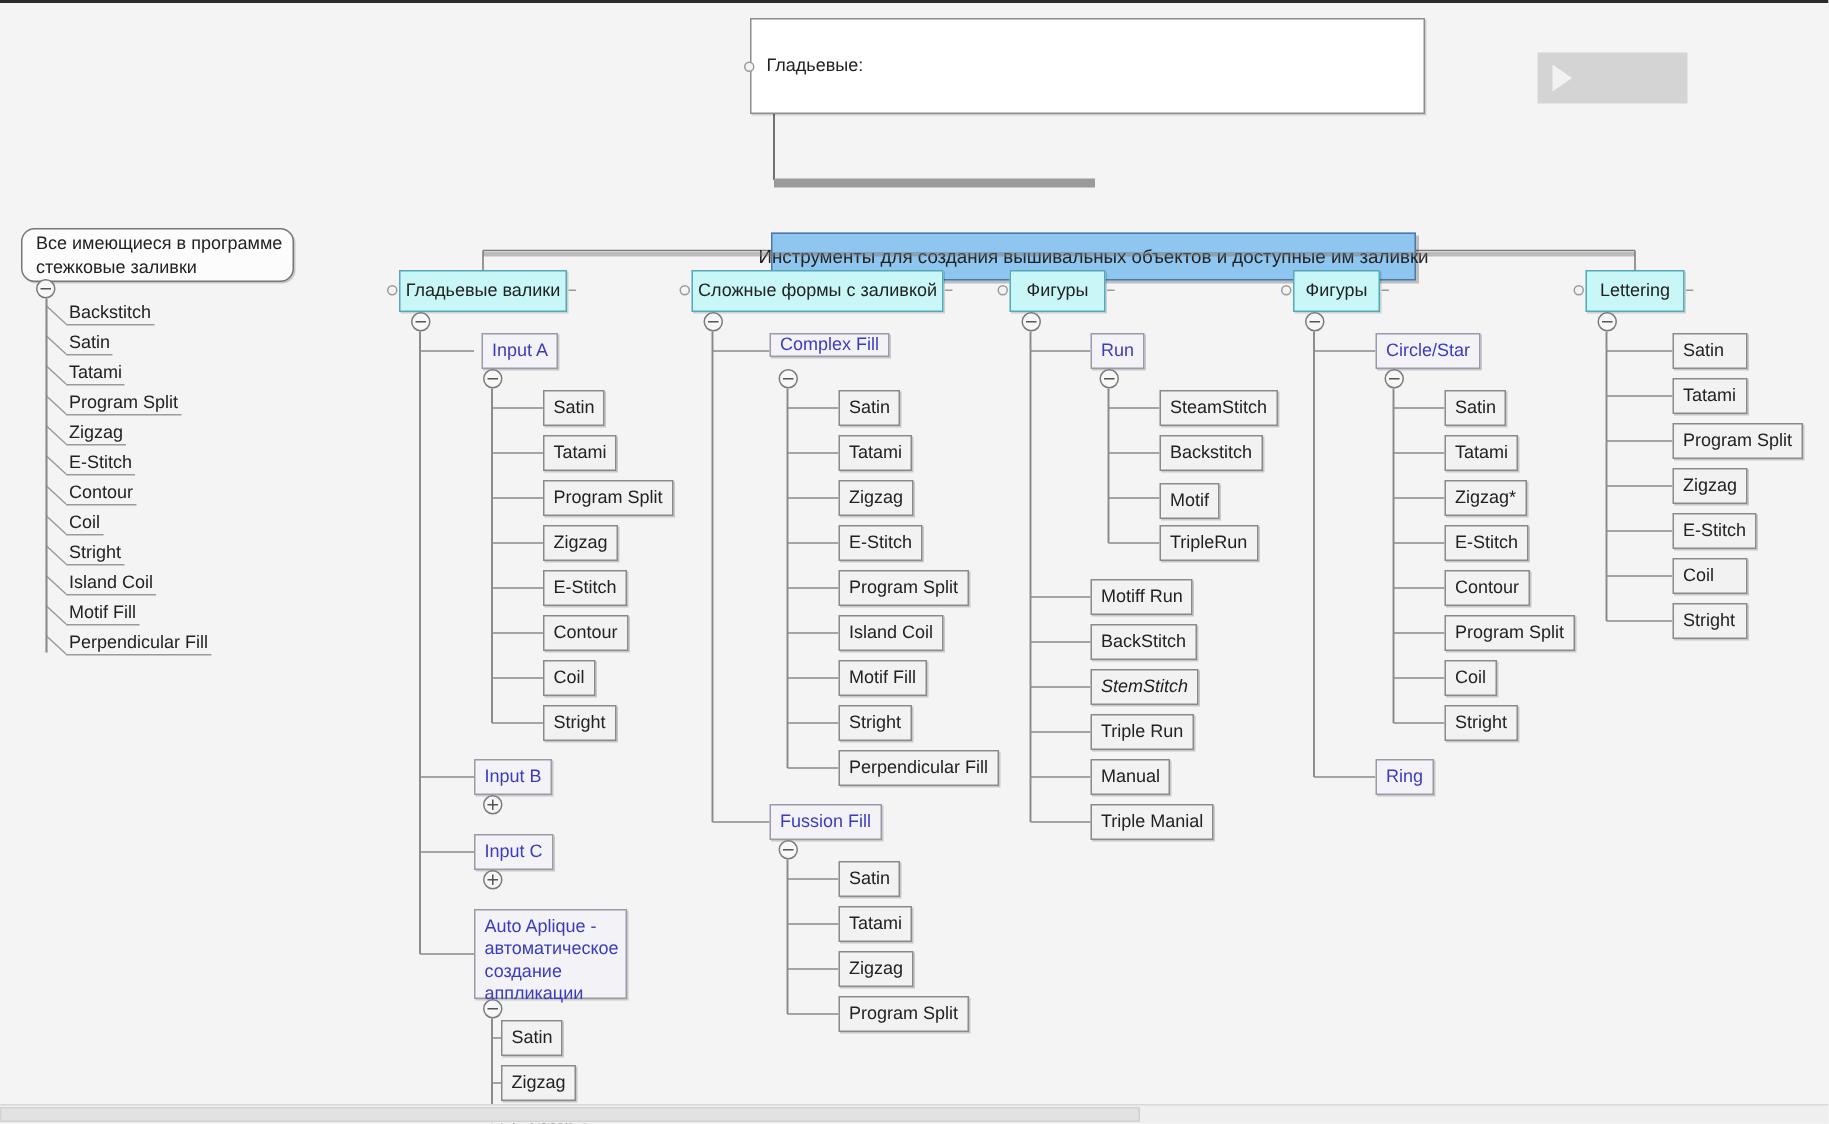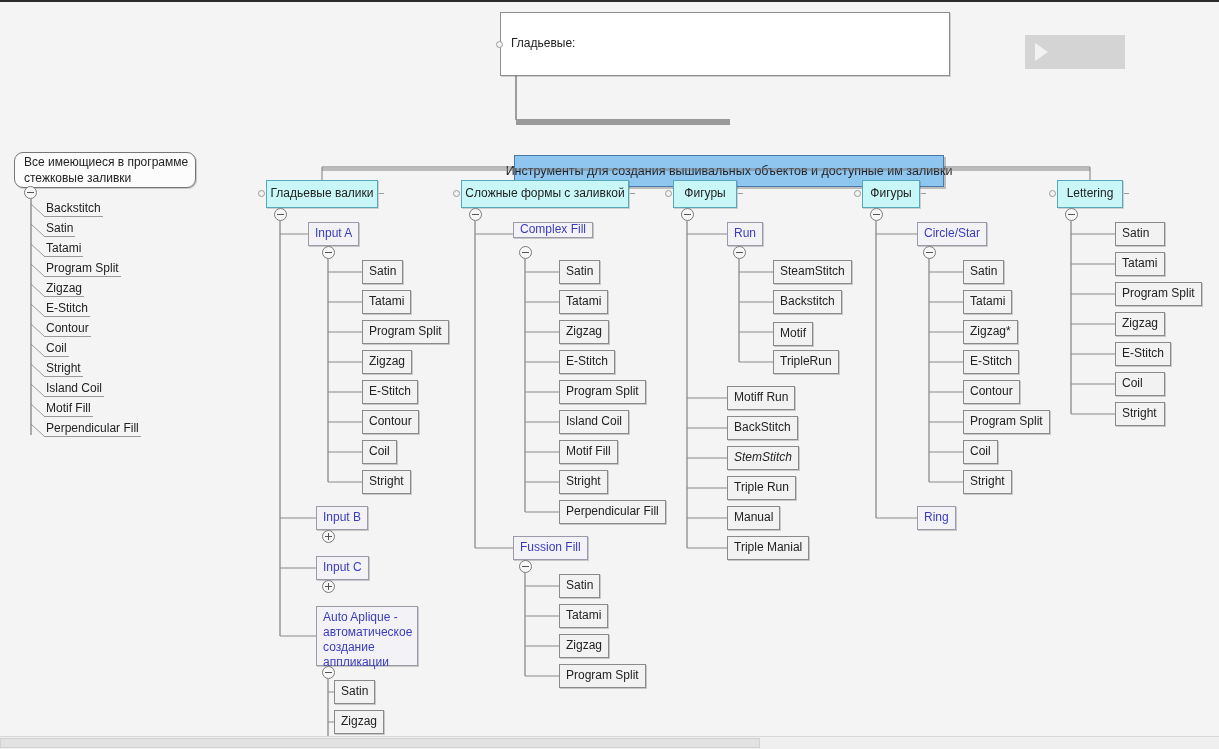--- a/index.html
+++ b/index.html
@@ -257,21 +257,21 @@
       <div class="ul-item" style="left: 44px; top: 381px;">Island Coil</div>
       <div class="ul-item" style="left: 44px; top: 401px;">Motif Fill</div>
       <div class="ul-item" style="left: 44px; top: 421px;">Perpendicular Fill</div>
       <div style="position: absolute; left: 322px; top: 168px; width: 768px; height: 3px; background: rgba(120, 120, 120, 0.45);"></div>
       <div class="node branch" style="left: 266px; top: 180px; width: 112px; height: 28px;">
         <span>Гладьевые валики</span>
       </div>
       <div class="anchor" style="left: 258px; top: 190px;"></div>
       <div class="sidetick" style="left: 379px; top: 193px;"></div>
       <div class="toggle" style="left: 274px; top: 208px;"></div>
-      <div class="node tool" style="left: 308px; top: 222px; height: 24px; width: auto;">
+      <div class="node tool" style="left: 321px; top: 222px; height: 24px; width: auto;">
         <span>Input A</span>
       </div>
       <div class="toggle" style="left: 322px; top: 246px;"></div>
       <div class="node leaf" style="left: 362px; top: 260px; height: 24px; width: auto;">
         <span>Satin</span>
       </div>
       <div class="node leaf" style="left: 362px; top: 290px; height: 24px; width: auto;">
         <span>Tatami</span>
       </div>
       <div class="node leaf" style="left: 362px; top: 320px; height: 24px; width: auto;">

